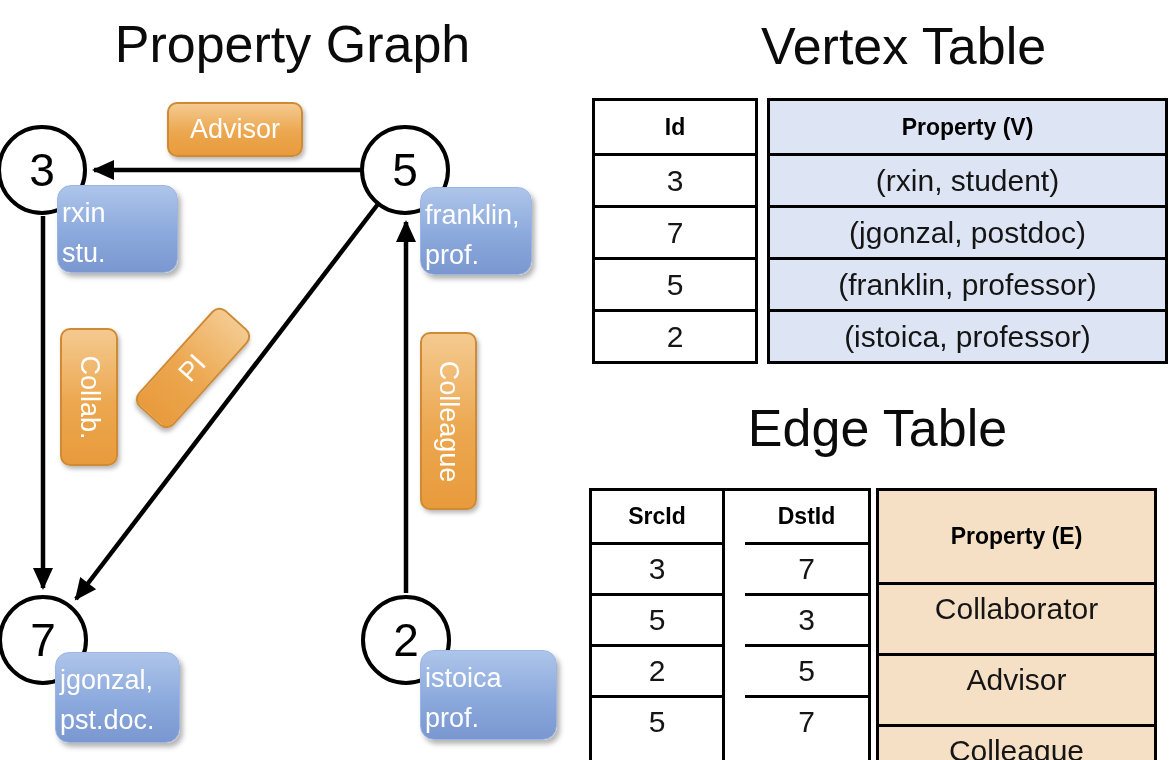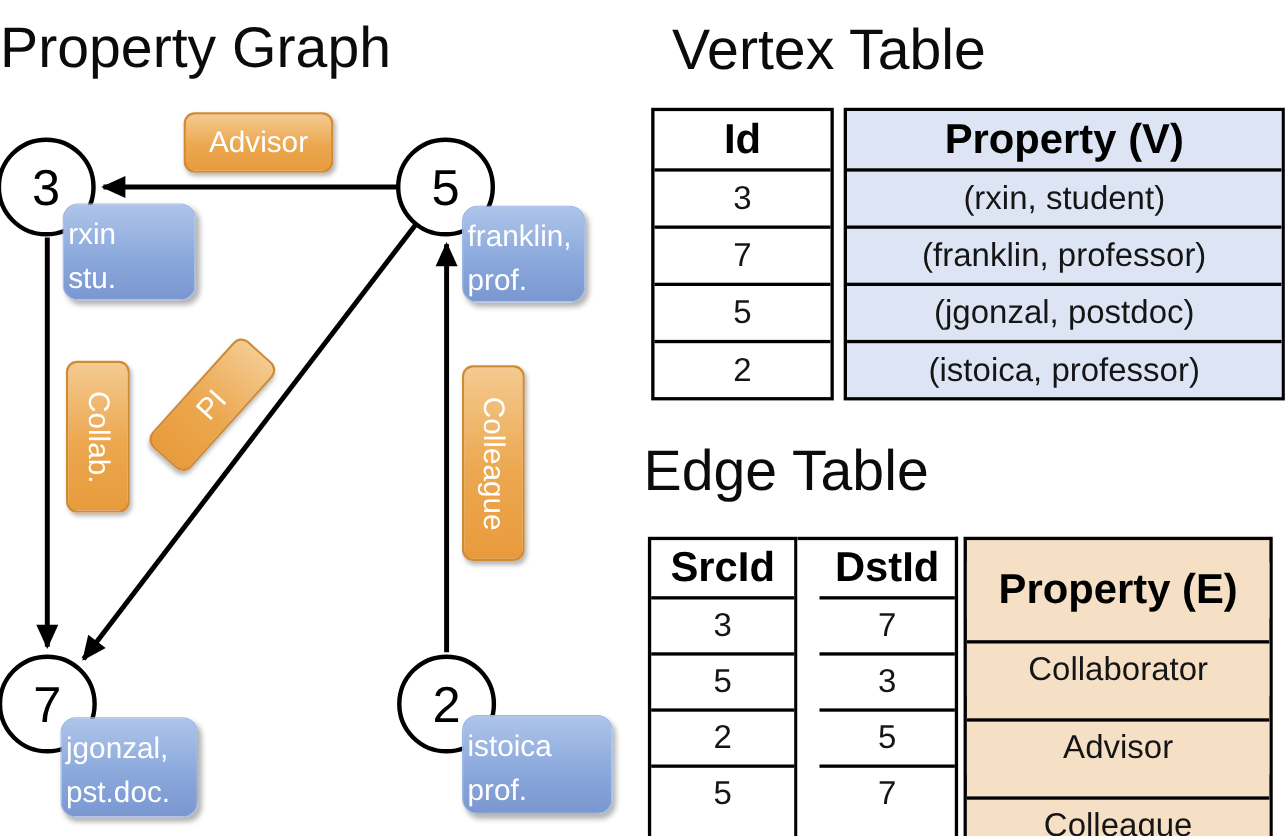--- a/index.html
+++ b/index.html
@@ -4,21 +4,21 @@
 <style>
   * { margin:0; padding:0; box-sizing:border-box; }
   html,body { width:1170px; height:760px; background:#fff; overflow:hidden; }
   body { font-family:"Liberation Sans", sans-serif; color:#111; position:relative; }
 
   .abs { position:absolute; }
 
   
   .big-title {
     font-size:52px; font-weight:400; letter-spacing:0px;
-    color:#0b0b0b; white-space:nowrap;
+    color:#0b0b0b; text-align:center; white-space:nowrap;
   }
   #graph-title  { left:0;   top:14px;  width:585px; }
   #vertex-title { left:611px; top:16px; width:585px; }
   #edge-title   { left:585px; top:398px; width:585px; }
 
   
   #edge-svg { left:0; top:0; width:585px; height:760px; }
 
   .node {
     width:90px; height:90px; border:4px solid #000; border-radius:50%;
@@ -56,21 +56,21 @@
   .rot-ccw { transform:rotate(-90deg); }
 
   
   .tbl-group { display:flex; }
   .subtable { border:3px solid #000; background:#fff; }
   .cell {
     height:52px; display:flex; align-items:center; justify-content:center;
     font-size:30px; color:#151515; border-top:3px solid #000; white-space:nowrap;
   }
   .cell:first-child { border-top:none; }
-  .cell.hdr { font-weight:bold; font-size:38px; color:#000; }
+  .cell.hdr { font-weight:bold; font-size:23px; color:#000; }
 
   #vertex-table { left:592px; top:98px; }
   #vertex-table .gap { width:9px; }
   .col-vid   { width:166px; }
   .col-vprop { width:401px; background:#dde5f4; }
   .col-vprop .cell { background:#dde5f4; }
 
   #edge-table { left:589px; top:488px; }
   #edge-table .gap { width:5px; }
   #edge-table .cell { height:51px; }
@@ -146,22 +146,22 @@
     <div class="cell hdr">Id</div>
     <div class="cell">3</div>
     <div class="cell">7</div>
     <div class="cell">5</div>
     <div class="cell">2</div>
   </div>
   <div class="gap"></div>
   <div class="subtable col-vprop">
     <div class="cell hdr">Property (V)</div>
     <div class="cell">(rxin, student)</div>
+    <div class="cell">(jgonzal, postdoc)</div>
     <div class="cell">(franklin, professor)</div>
-    <div class="cell">(jgonzal, postdoc)</div>
     <div class="cell">(istoica, professor)</div>
   </div>
 </div>
 
 <div class="abs big-title" id="edge-title">Edge Table</div>
 
 <div class="abs tbl-group" id="edge-table">
   <div class="subtable col-src">
     <div class="cell hdr">SrcId</div>
     <div class="cell">3</div>

